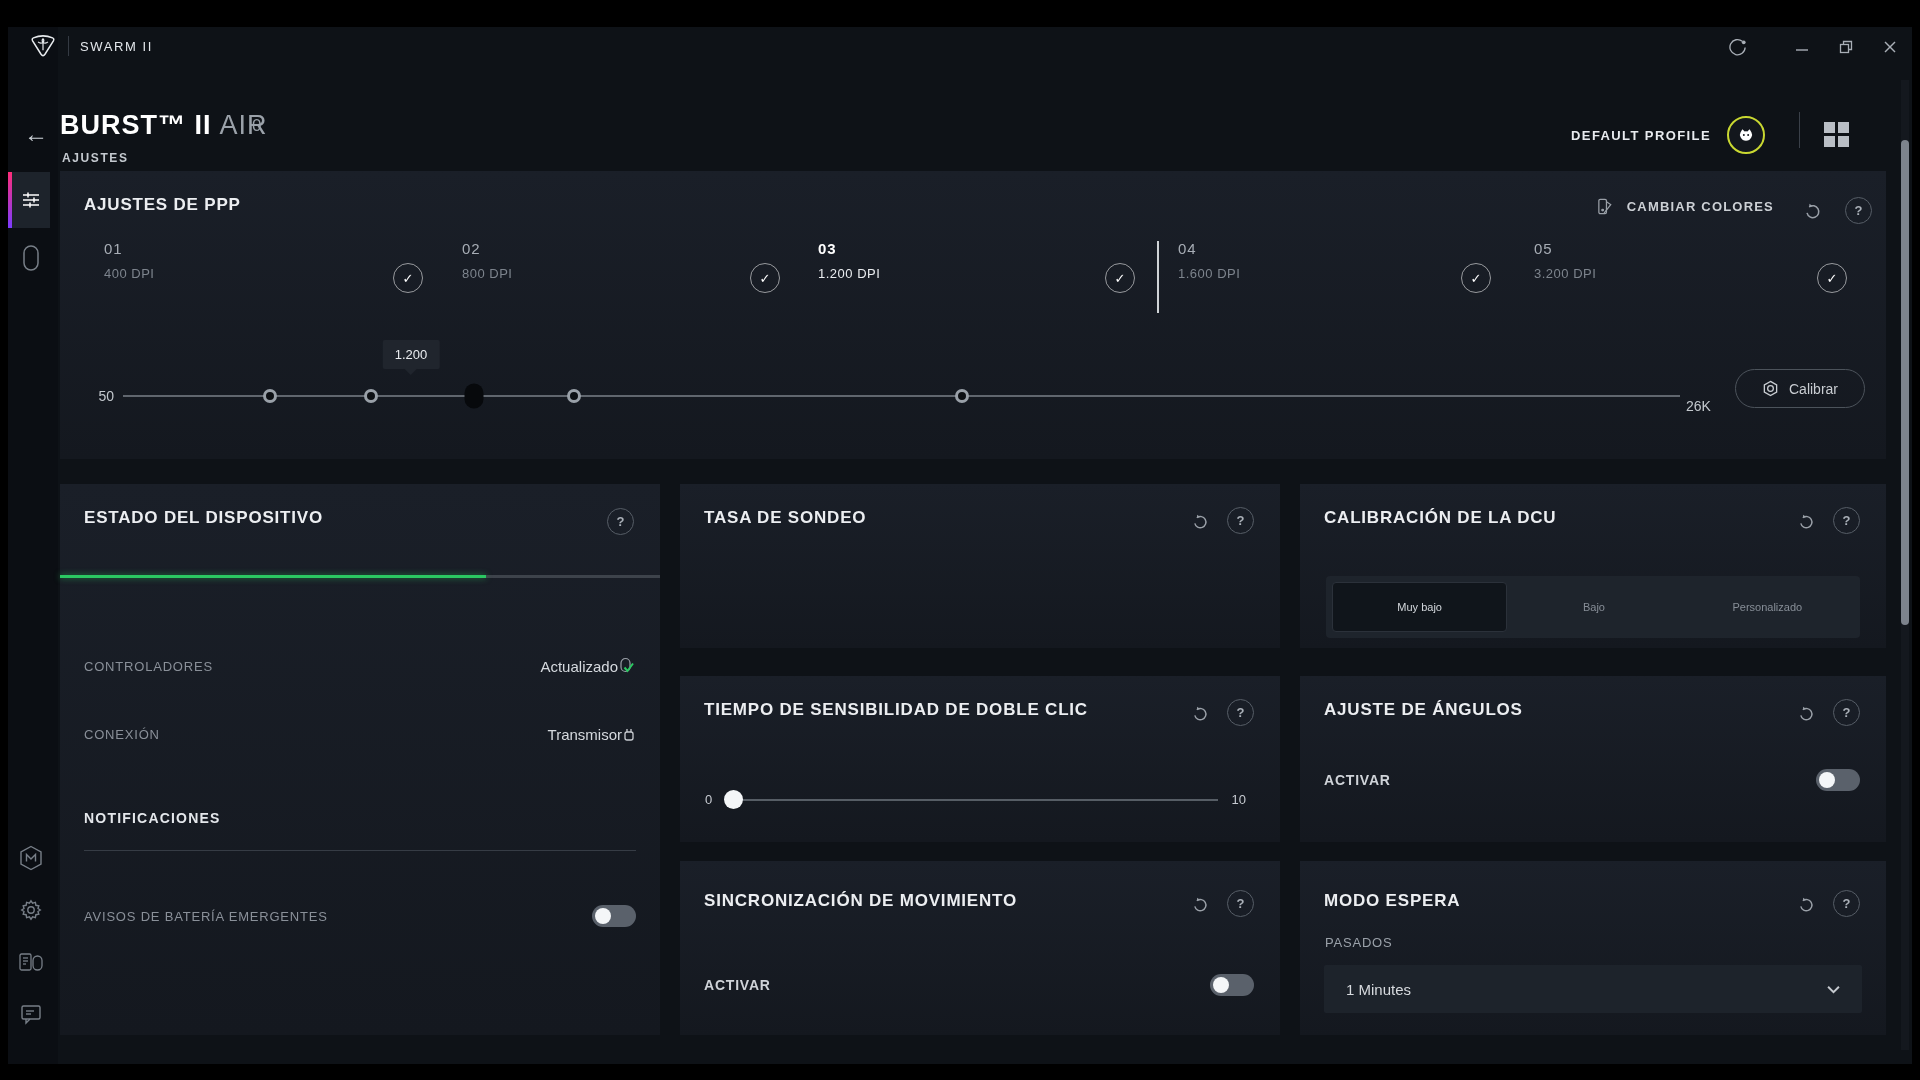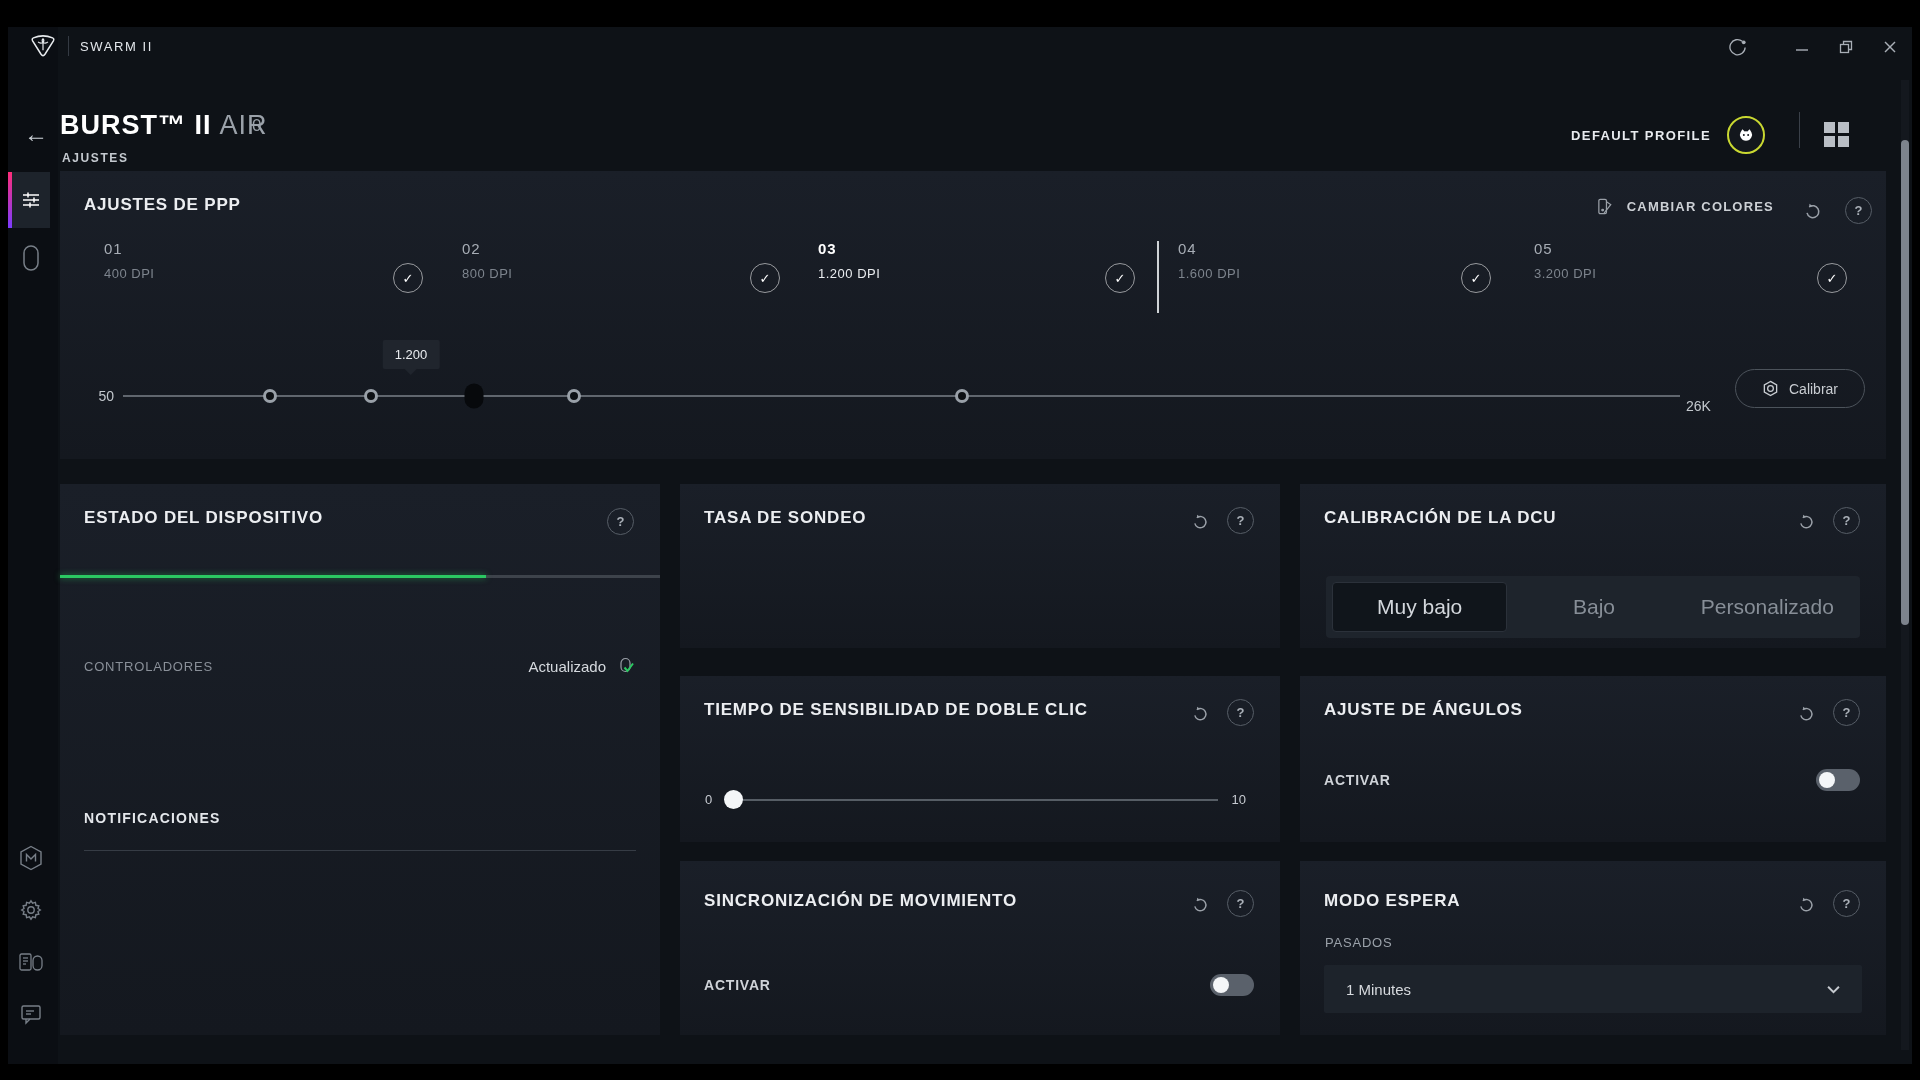--- a/index.html
+++ b/index.html
@@ -59,38 +59,38 @@
   .colors-btn { position:absolute; right:112px; top:26px; display:flex; align-items:center; gap:12px; color:#ccd0d5; font-size:13px; font-weight:bold; letter-spacing:1.2px; cursor:pointer; }
 
   
   .progress-wrap { position:absolute; left:0; top:91px; width:100%; height:3px; background:#3d434b; }
   .progress-fill { height:3px; background:#2bc862; box-shadow:0 0 6px rgba(43,200,98,.6); }
   .battery-row { position:absolute; left:0; top:94px; width:100%; height:56px; background:linear-gradient(90deg,#2a303a 0%,#1b2028 80%); display:flex; align-items:center; justify-content:space-between; padding:0 24px; }
   .battery-label { font-size:13px; letter-spacing:0.8px; color:#c9cdd3; }
   .battery-value { font-size:14px; font-weight:bold; color:#fff; }
   .status-row { position:absolute; left:0; width:100%; display:flex; align-items:center; justify-content:space-between; padding:0 24px; }
   .status-label { font-size:13px; letter-spacing:0.8px; color:#8a9099; }
-  .status-value { font-size:15px; color:#d5d9de; display:flex; align-items:center; gap:12px; }
+  .status-value { font-size:15px; color:#d5d9de; display:flex; align-items:center; gap:0; }
   .section-head { position:absolute; left:24px; font-size:14px; font-weight:bold; letter-spacing:1.2px; color:#e4e7eb; }
   .section-divider { position:absolute; left:24px; right:24px; height:1px; background:#363c45; }
   .toggle { width:44px; height:22px; border-radius:11px; background:#5a616b; position:relative; cursor:pointer; flex:none; }
   .toggle .knob { position:absolute; left:3px; top:3px; width:16px; height:16px; border-radius:50%; background:#f4f6f8; }
 
   
   .radio-row { position:absolute; left:24px; top:110px; right:24px; display:flex; }
   .radio-opt { display:flex; align-items:center; gap:12px; width:136px; cursor:pointer; }
   .radio-circ { width:20px; height:20px; border-radius:50%; border:2px solid #7b828b; flex:none; }
   .radio-opt.selected .radio-circ { border:none; background:#7a4af7; position:relative; }
   .radio-opt.selected .radio-circ:after { content:""; position:absolute; left:7px; top:7px; width:6px; height:6px; border-radius:50%; background:#fff; }
   .radio-lab { font-size:15px; color:#9aa1a9; }
   .radio-opt.selected .radio-lab { color:#fff; }
 
   
   .seg-strip { position:absolute; left:26px; top:92px; width:534px; height:62px; background:#1e242c; border-radius:4px; display:flex; padding:6px; }
-  .seg { flex:1; display:flex; align-items:center; justify-content:center; font-size:21px; color:#878e97; cursor:pointer; }
+  .seg { flex:1; display:flex; align-items:center; justify-content:center; font-size:11px; color:#878e97; cursor:pointer; }
   .seg.selected { background:#10151b; border:1px solid #2b313a; border-radius:4px; color:#d3d7dc; }
 
   
   .mini-slider { position:absolute; left:0; top:112px; width:100%; height:24px; }
   .mini-min { position:absolute; left:25px; top:4px; font-size:13px; color:#c6cad0; }
   .mini-max { position:absolute; right:34px; top:4px; font-size:13px; color:#c6cad0; }
   .mini-track { position:absolute; left:50px; right:62px; top:11px; height:2px; background:#565d65; cursor:pointer; }
   .mini-knob { position:absolute; left:44px; top:2px; width:19px; height:19px; border-radius:50%; background:#f4f6f8; cursor:pointer; }
 
   .activar-row { position:absolute; left:24px; right:26px; display:flex; align-items:center; justify-content:space-between; }
@@ -301,24 +301,41 @@
     <div class="status-row" style="top:162px; height:40px;">
       <span class="status-label">CONTROLADORES</span>
       <span class="status-value">
         <span>Actualizado</span>
         <svg viewBox="0 0 18 18" width="18" height="18" fill="none">
           <rect x="3" y="1.5" width="9" height="13" rx="4.5" stroke="#9aa0a8" stroke-width="1.2"></rect>
           <path d="M6.5 10.5 L9.5 14 L15 6.5" stroke="#2bc862" stroke-width="2"></path>
         </svg>
       </span>
     </div>
+    <div class="status-row" style="top:230px; height:40px;">
+      <span class="status-label">CONEXIÓN</span>
+      <span class="status-value">
+        <span>Transmisor</span>
+        <svg viewBox="0 0 14 16" width="14" height="16" fill="none" stroke="#c9cdd2" stroke-width="1.3">
+          <rect x="3" y="6" width="8" height="8" rx="2"></rect>
+            <line x1="5" y1="3" x2="5" y2="6"></line>
+            <line x1="9" y1="3" x2="9" y2="6"></line>
+        </svg>
+      </span>
+    </div>
 
     <div class="section-head" style="top:326px;">NOTIFICACIONES</div>
     <div class="section-divider" style="top:366px;"></div>
 
+    <div class="status-row" style="top:412px; height:40px;">
+      <span class="status-label">AVISOS DE BATERÍA EMERGENTES</span>
+      <span class="toggle">
+          <span class="knob"></span>
+        </span>
+    </div>
   </div>
 
   <div class="card" style="left:680px; top:484px; width:600px; height:164px;">
     <div class="card-title">TASA DE SONDEO</div>
     <div class="icon-btn" style="right:66px; top:24px;">
       <svg viewBox="0 0 18 18" width="16" height="16" fill="none" stroke="currentColor" stroke-width="1.6">
           <path d="M5.5 4.2 A6.3 6.3 0 1 1 3.2 10.5"></path>
           <path d="M5.8 0.8 L5.5 4.6 L9.2 3.4 Z" fill="currentColor" stroke="none"></path>
         </svg>
     </div>

